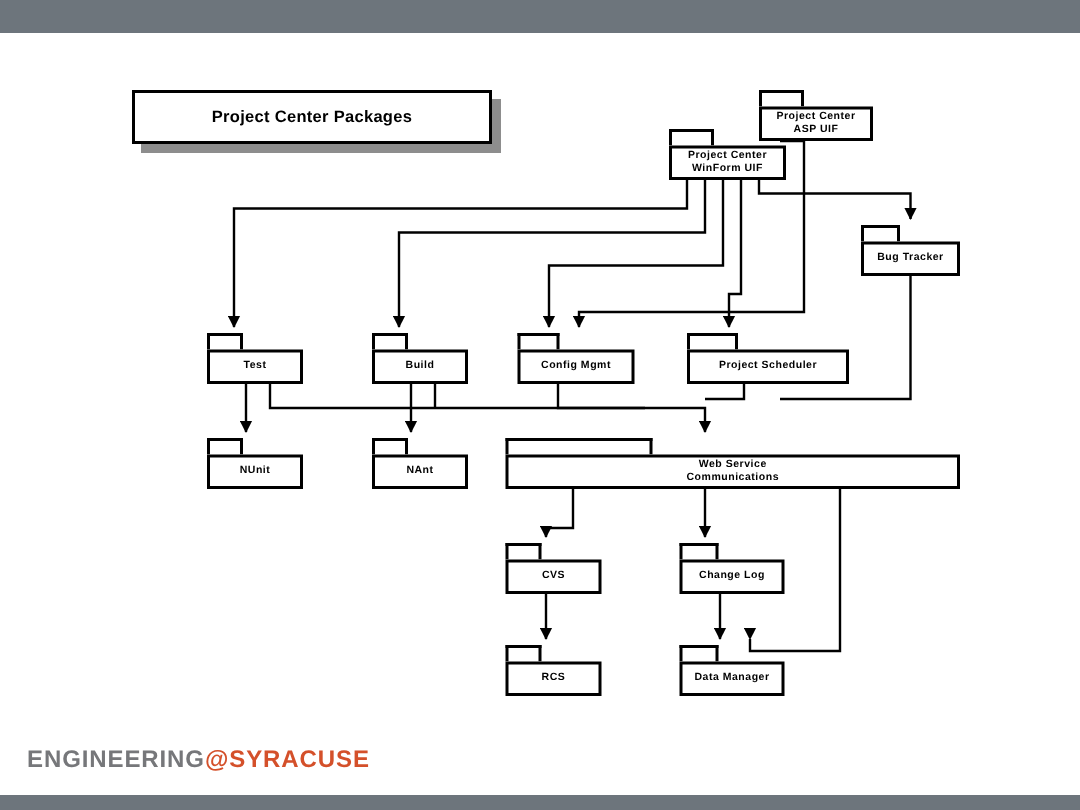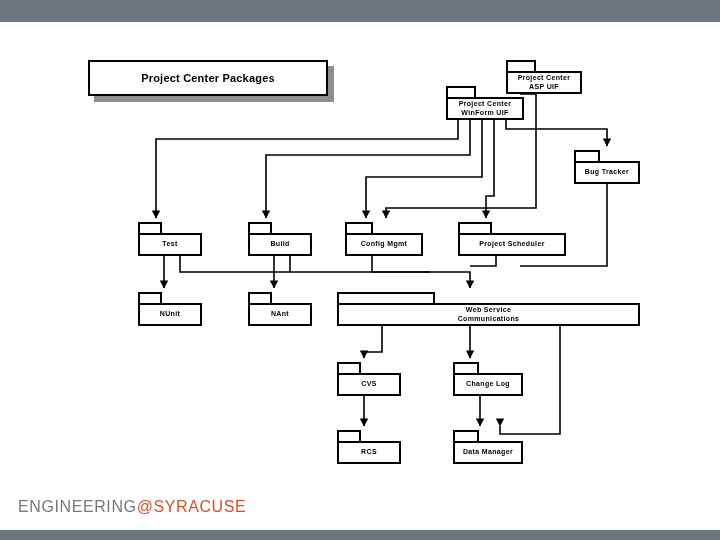--- a/index.html
+++ b/index.html
@@ -42,21 +42,21 @@
   #title-box .face{
     position:absolute;left:0;top:0;width:240px;height:36px;
     background:#fff;border:2px solid #000;box-sizing:border-box;
     display:flex;flex-direction:column;align-items:center;justify-content:center;
     font-size:11px;font-weight:700;color:#000;line-height:1.3;letter-spacing:.2px;
   }
 
   
   #wordmark{
     position:absolute;left:18px;top:498px;
-    font-size:16px;font-weight:400;letter-spacing:.6px;
+    font-size:16px;font-weight:700;letter-spacing:.6px;
     font-family:"Liberation Sans", sans-serif;white-space:nowrap;
   }
   #wordmark .a{color:#76777a;}
   #wordmark .b{color:#d4502a;}
 </style>
 </head>
 <body>
 
 <div id="slide">
 

